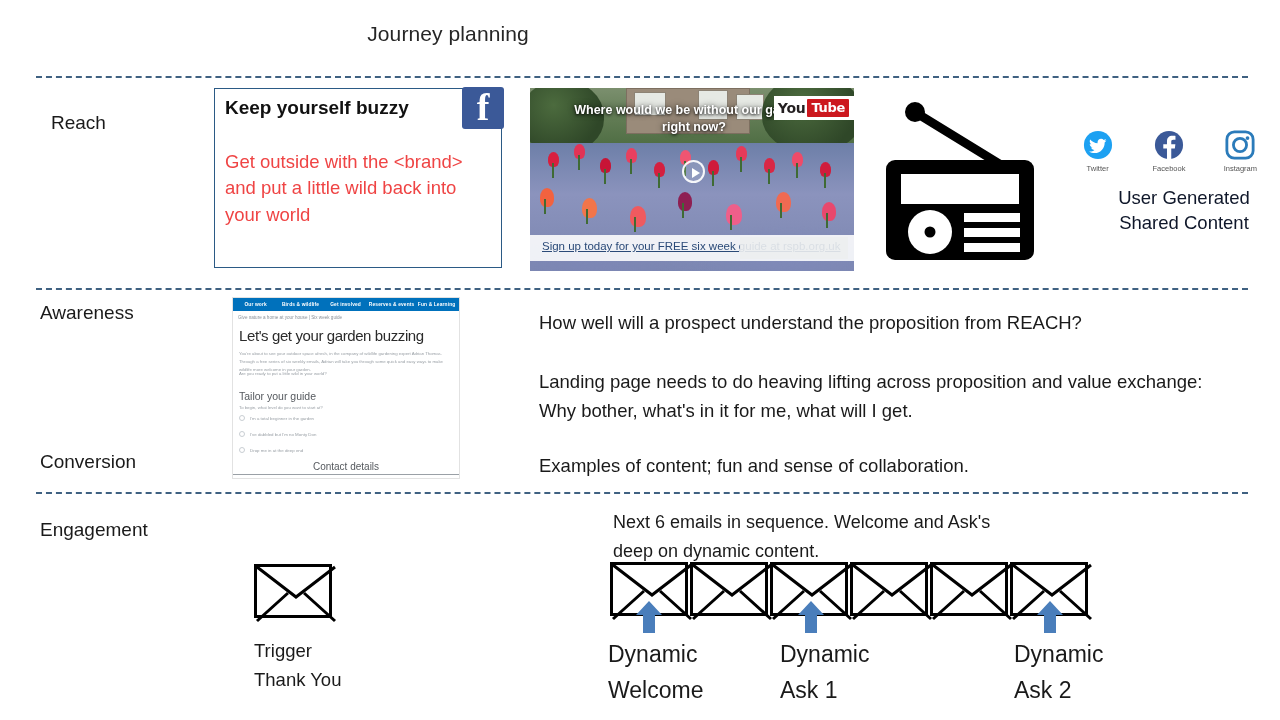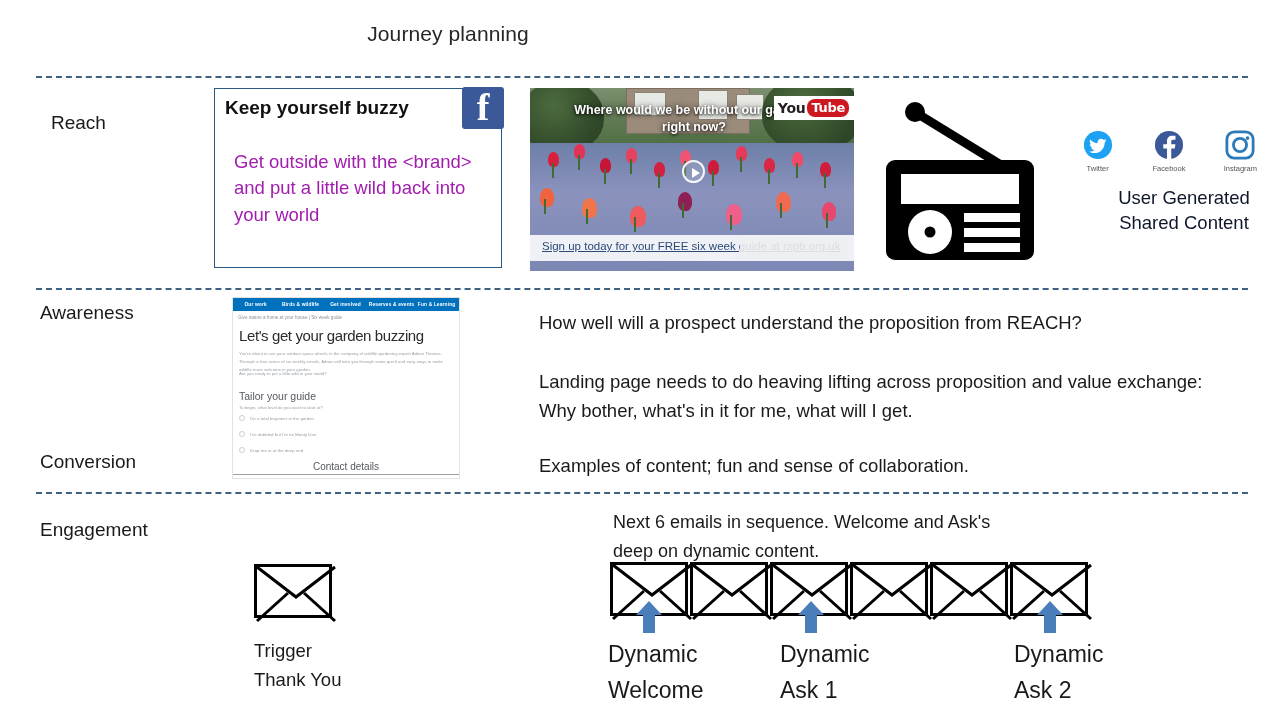--- a/index.html
+++ b/index.html
@@ -46,22 +46,22 @@
   
   #fb-card {
     left: 214px; top: 88px; width: 288px; height: 180px;
     border: 1.5px solid #2b5a85; background: #fff;
   }
   #fb-card-heading {
     position: absolute; left: 10px; top: 8px; width: 215px;
     font-size: 19px; font-weight: bold; color: #111; line-height: 1.2;
   }
   #fb-card-body {
-    position: absolute; left: 19px; top: 60px; width: 262px;
-    font-size: 18.5px; color: #a21caf; line-height: 1.42; font-weight: 400;
+    position: absolute; left: 10px; top: 60px; width: 262px;
+    font-size: 18.5px; color: #ef4444; line-height: 1.42; font-weight: 400;
   }
   #fb-logo {
     position: absolute; left: 247px; top: -2px;
     width: 42px; height: 42px; background: #3b5998; border-radius: 3px;
   }
   #fb-logo .f-glyph {
     position: absolute; left: 0; top: 0; width: 100%; height: 100%;
     color: #fff; font-family: "Liberation Serif", serif; font-weight: bold;
     font-size: 38px; line-height: 40px; text-align: center;
   }
@@ -132,21 +132,21 @@
     position: absolute; right: 0; top: 8px;
     background: #fff; padding: 3px 5px 3px 4px;
     display: flex; align-items: center; gap: 2px;
   }
   #yt-logo .yt-you {
     font-size: 14px; font-weight: bold; color: #231f20;
     font-family: "DejaVu Sans", sans-serif; letter-spacing: -.3px;
   }
   #yt-logo .yt-tube {
     font-size: 13px; font-weight: bold; color: #fff; background:#cc181e;
-    border-radius: 8px; padding: 1px 4px 2px;
+    border-radius: 1px; padding: 1px 4px 2px;
     font-family: "DejaVu Sans", sans-serif; letter-spacing: -.3px;
   }
 
   
   #radio-icon { left: 884px; top: 100px; width: 152px; height: 165px; }
 
   
   #social-block { left: 1068px; top: 130px; width: 190px; }
   #social-icons { display: flex; gap: 36px; justify-content: flex-start; padding-left: 12px; }
   .social-item { width: 38px; text-align: center; }

